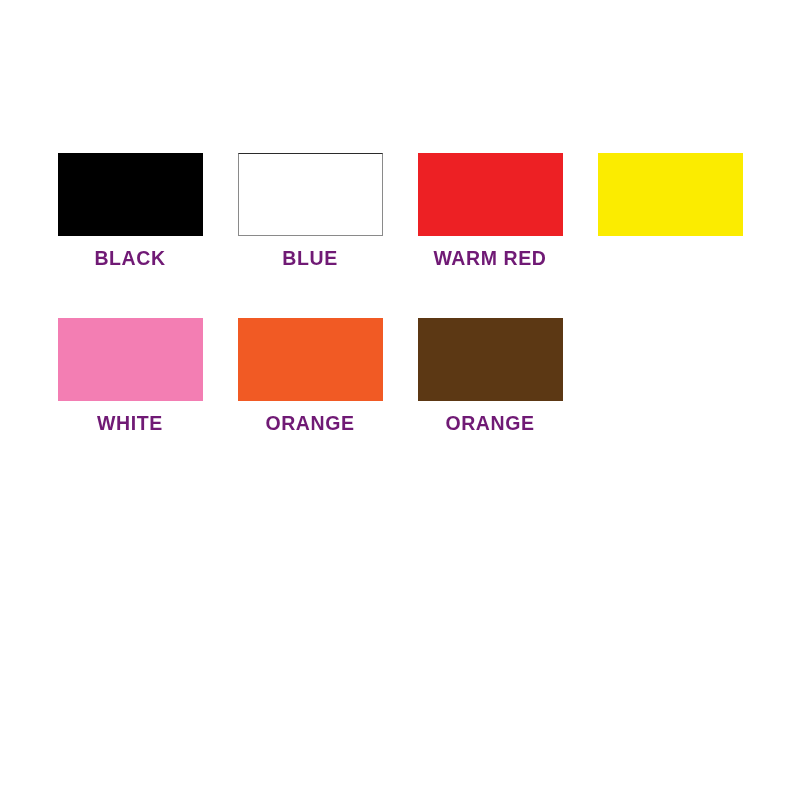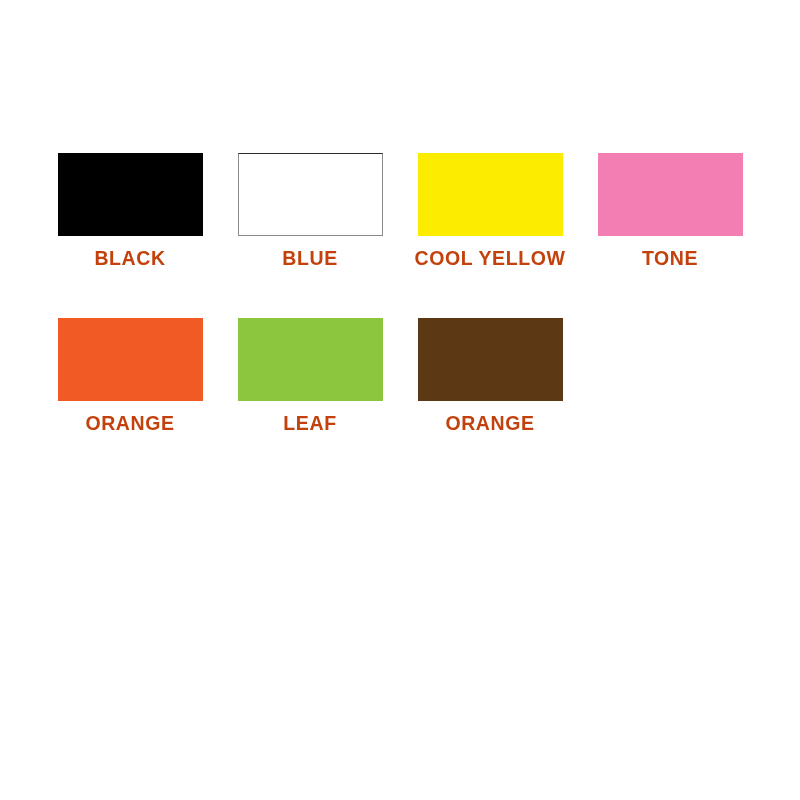--- a/index.html
+++ b/index.html
@@ -47,53 +47,52 @@
   .swatch-chip.bordered {
     border: 1px solid #8a8a8a;
     border-top-color: #2b2b2b;
   }
 
   .swatch-label {
     margin-top: 13px;
     font-size: 19.5px;
     font-weight: 600;
     letter-spacing: 0.6px;
-    color: #c2410c;
+    color: #701a75;
     text-align: center;
     white-space: nowrap;
     line-height: 1;
   }
 </style>
 </head>
 <body>
 
 <div id="color-chart">
   <div class="swatch-grid">
       <div class="swatch-cell">
         <div class="swatch-chip" style="background-color: rgb(0, 0, 0);"></div>
         <div class="swatch-label">BLACK</div>
       </div>
       <div class="swatch-cell">
         <div class="swatch-chip bordered" style="background-color: rgb(255, 255, 255);"></div>
         <div class="swatch-label">BLUE</div>
       </div>
       <div class="swatch-cell">
+        <div class="swatch-chip" style="background-color: rgb(237, 32, 36);"></div>
+        <div class="swatch-label">WARM RED</div>
+      </div>
+      <div class="swatch-cell">
         <div class="swatch-chip" style="background-color: rgb(251, 236, 0);"></div>
-        <div class="swatch-label">COOL YELLOW</div>
       </div>
       <div class="swatch-cell">
         <div class="swatch-chip" style="background-color: rgb(243, 126, 179);"></div>
-        <div class="swatch-label">TONE</div>
+        <div class="swatch-label">WHITE</div>
       </div>
       <div class="swatch-cell">
         <div class="swatch-chip" style="background-color: rgb(241, 90, 36);"></div>
         <div class="swatch-label">ORANGE</div>
-      </div>
-      <div class="swatch-cell">
-        <div class="swatch-chip" style="background-color: rgb(140, 198, 62);"></div>
-        <div class="swatch-label">LEAF</div>
       </div>
       <div class="swatch-cell">
         <div class="swatch-chip" style="background-color: rgb(92, 56, 20);"></div>
         <div class="swatch-label">ORANGE</div>
       </div>
     </div>
 </div>
 
 </body></html>

